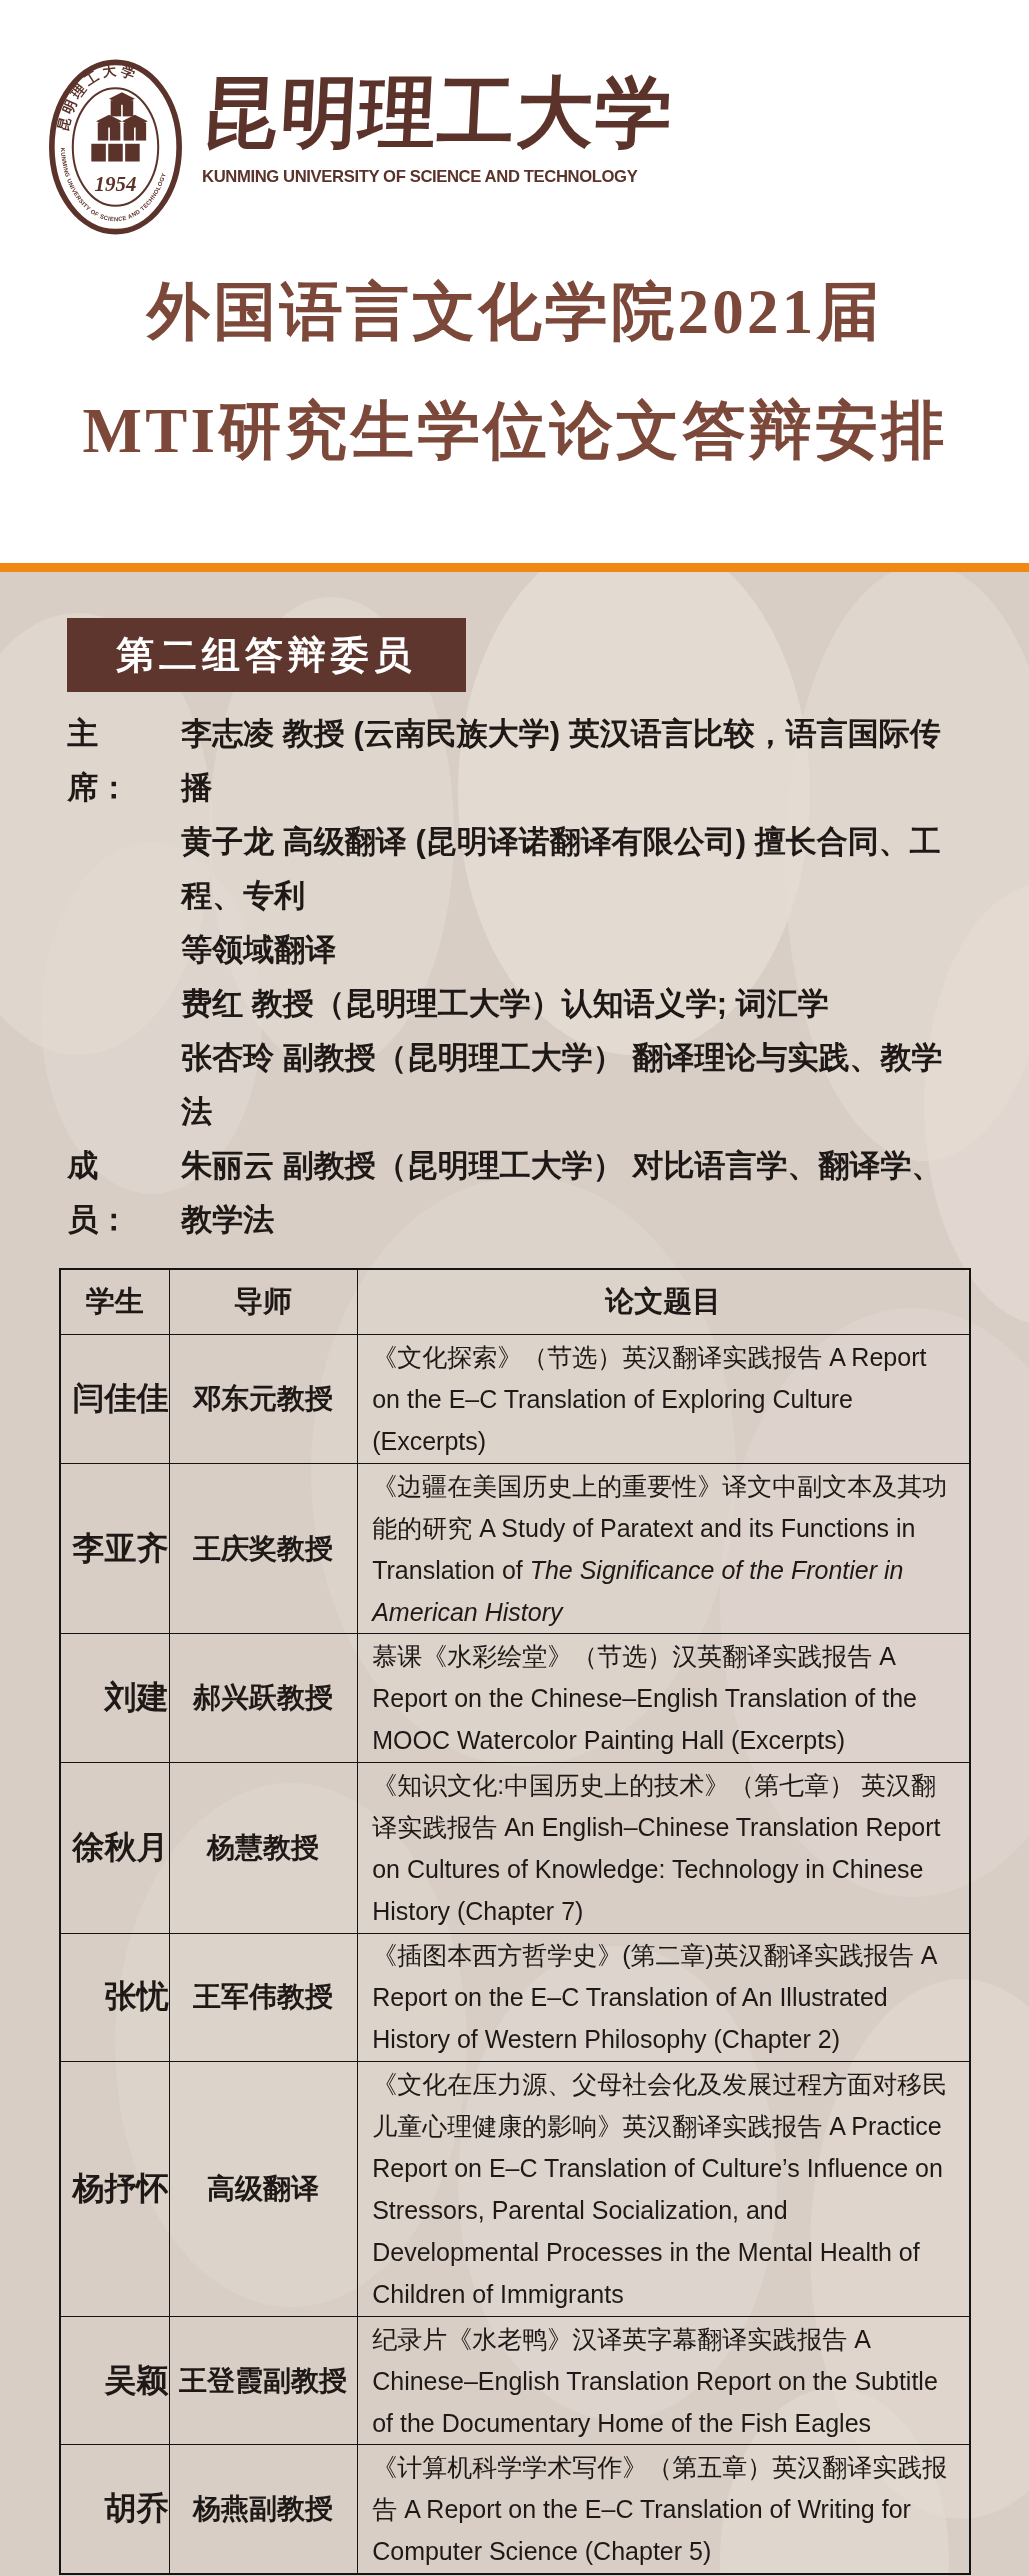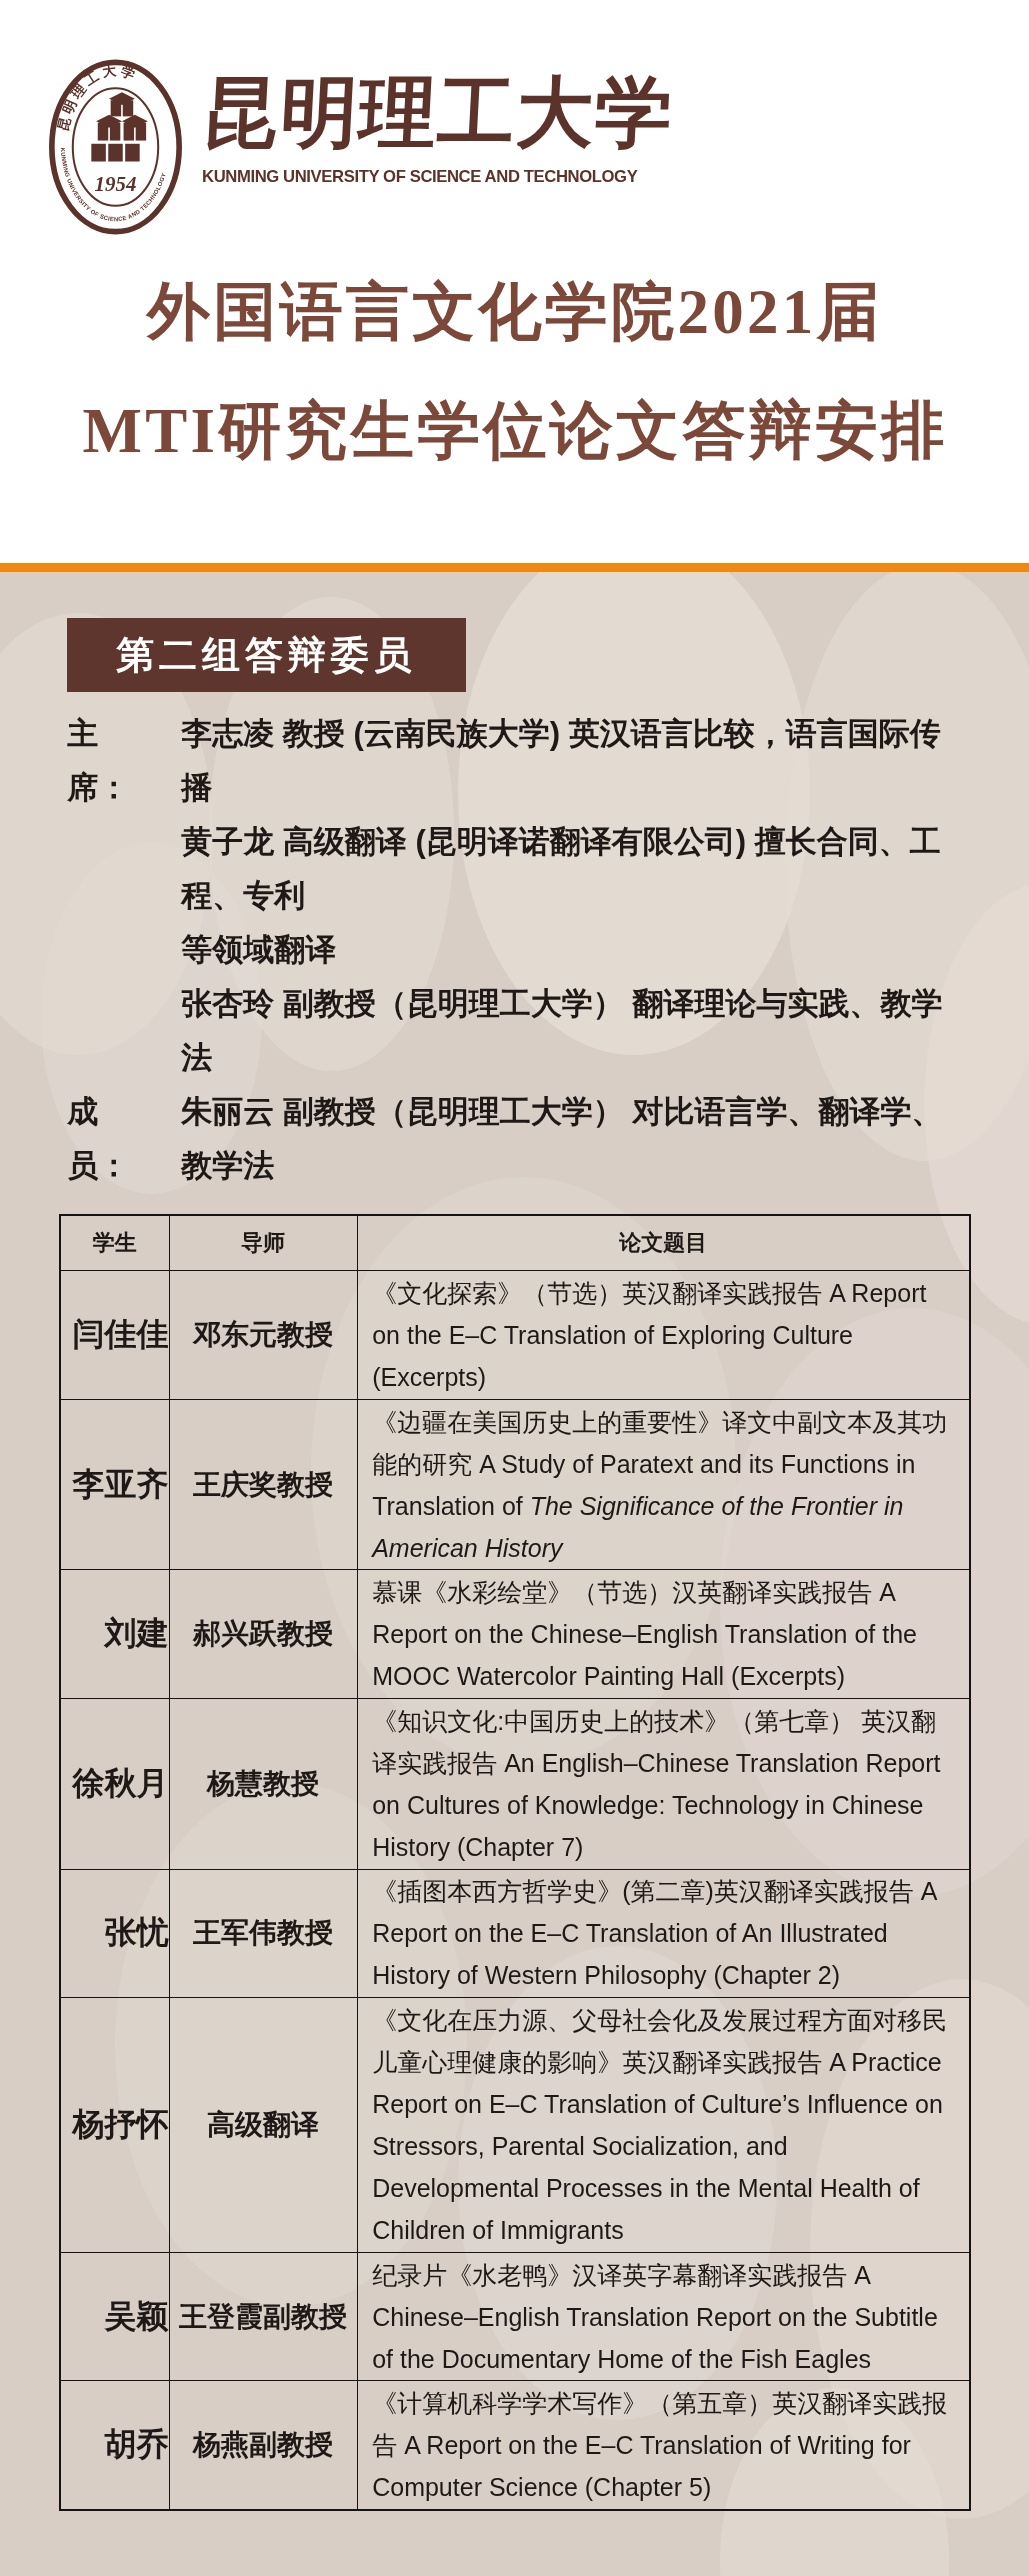--- a/index.html
+++ b/index.html
@@ -38,21 +38,21 @@
   .cmte-row{display:flex;align-items:flex-end;gap:28px;}
   .cmte-role{flex:0 0 86px;line-height:54px;}
   .cmte-lines{flex:1;}
   .cmte-line{line-height:54px;}
 
   .info-label{margin-top:21px;}
 
   table.defense{border-collapse:collapse;width:912px;margin-top:21px;background:transparent;}
   table.defense,table.defense th,table.defense td{border:1.6px solid #141414;}
   table.defense{border-width:2.5px;}
-  table.defense th{font-size:22px;font-weight:700;height:56px;text-align:center;}
+  table.defense th{font-size:29px;font-weight:700;height:66px;text-align:center;}
   td.stu{width:109px;text-align:right;font-weight:700;font-size:32px;vertical-align:middle;}
   td.adv{width:188px;text-align:center;font-weight:700;font-size:28px;vertical-align:middle;}
   td.thesis{font-size:25px;font-weight:400;line-height:42px;padding:0.8px 14.7px;vertical-align:middle;}
   td.thesis .it{font-style:italic;}
 </style>
 </head>
 <body>
 
 <div class="page">
 
@@ -126,20 +126,21 @@
             <span class="cmte-role">主席：</span>
             <div class="cmte-lines">
               <div class="cmte-line">李志凌 教授 (云南民族大学) 英汉语言比较，语言国际传播</div>
             </div>
           </div>
           <div class="cmte-row">
             <span class="cmte-role">成员：</span>
             <div class="cmte-lines">
               <div class="cmte-line">黄子龙 高级翻译 (昆明译诺翻译有限公司) 擅长合同、工程、专利</div>
               <div class="cmte-line">等领域翻译</div>
+              <div class="cmte-line">费红 教授（昆明理工大学）认知语义学; 词汇学</div>
               <div class="cmte-line">张杏玲 副教授（昆明理工大学） 翻译理论与实践、教学法</div>
               <div class="cmte-line">朱丽云 副教授（昆明理工大学） 对比语言学、翻译学、教学法</div>
             </div>
           </div>
         </div>
 
 
       <table class="defense">
         <thead>
           <tr>

